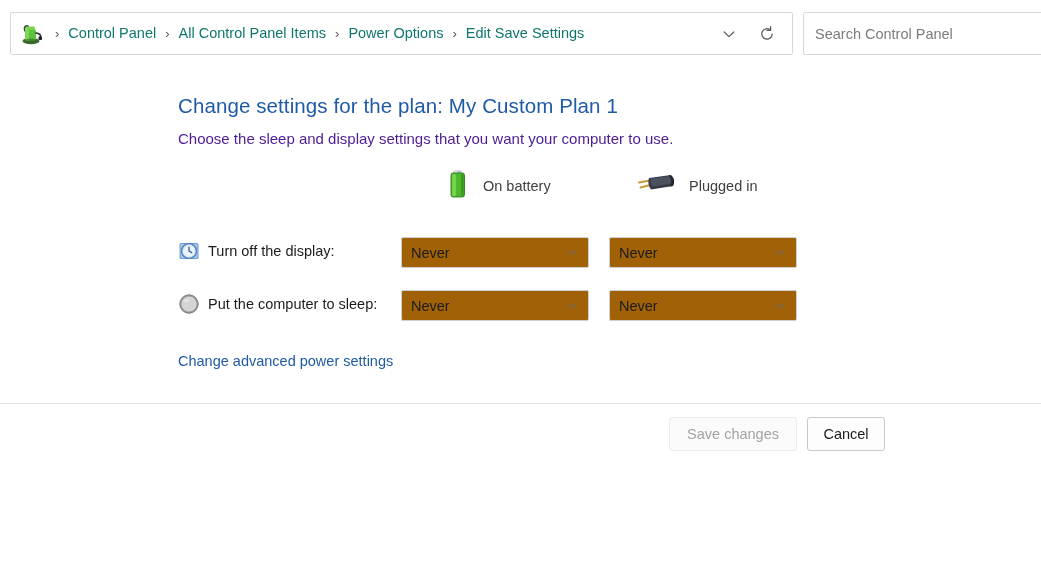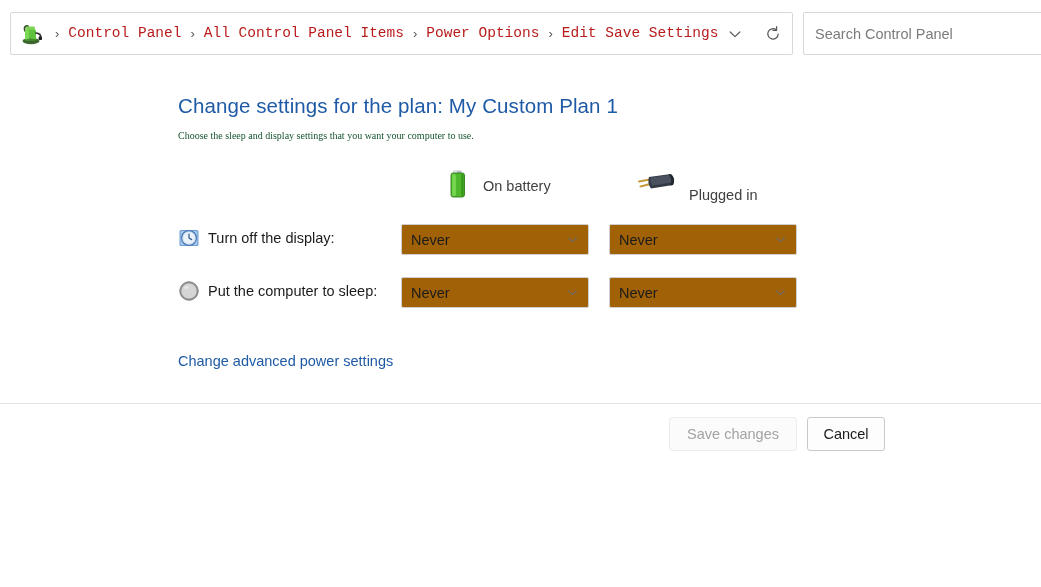--- a/index.html
+++ b/index.html
@@ -48,25 +48,24 @@
   }
   .crumb-sep {
     color: #555;
     font-size: 13px;
     padding: 0 7px;
     line-height: 1;
     user-select: none;
   }
   .crumb {
     font-size: 14.5px;
-    color: #b91c1c;
+    color: #0f766e;
     white-space: nowrap;
     padding: 3px 2px;
     line-height: 1;
-    font-family: Liberation Mono, monospace;
   }
   #crumb-spacer { flex: 1 1 auto; }
   .bar-icon-btn {
     width: 30px;
     height: 30px;
     display: flex;
     align-items: center;
     justify-content: center;
     flex: 0 0 auto;
   }
@@ -115,55 +114,55 @@
     top: 32px;
     font-size: 20.5px;
     color: #1f5aa6;
     white-space: nowrap;
     letter-spacing: 0.1px;
   }
   #page-subtitle {
     position: absolute;
     left: 178px;
     top: 68px;
-    font-size: 10px;
-    color: #14532d;
-    white-space: nowrap;
-    font-family: Liberation Serif, serif;
+    font-size: 15px;
+    color: #4c1d95;
+    white-space: nowrap;
   }
 
   
   #settings-grid {
     position: absolute;
     left: 0;
     top: 100px;
     width: 1041px;
   }
   .col-head {
     position: absolute;
     display: flex;
     align-items: center;
     height: 34px;
     top: 7px;
   }
   #col-head-battery { left: 443px; }
-  #col-head-plugged { left: 637px; align-items: flex-end; }
+  #col-head-plugged { left: 637px; }
   .col-head-label {
     font-size: 14.5px;
     color: #404040;
     white-space: nowrap;
     margin-left: 10px;
   }
 
   .setting-row {
     position: absolute;
     left: 0;
     width: 1041px;
     height: 32px;
     display: block;
+    margin-top: 13px;
   }
   #row-display { top: 62px; }
   #row-sleep   { top: 115px; }
 
   .row-icon {
     position: absolute;
     left: 178px;
     top: 3px;
     width: 22px;
     height: 22px;

